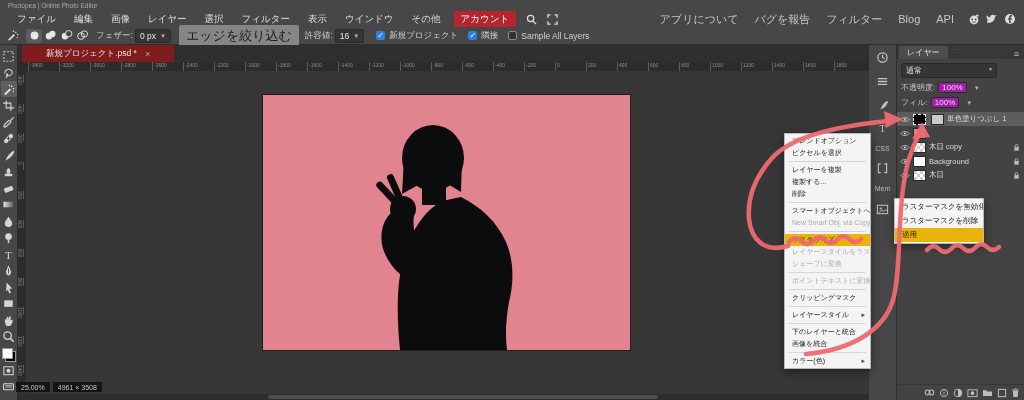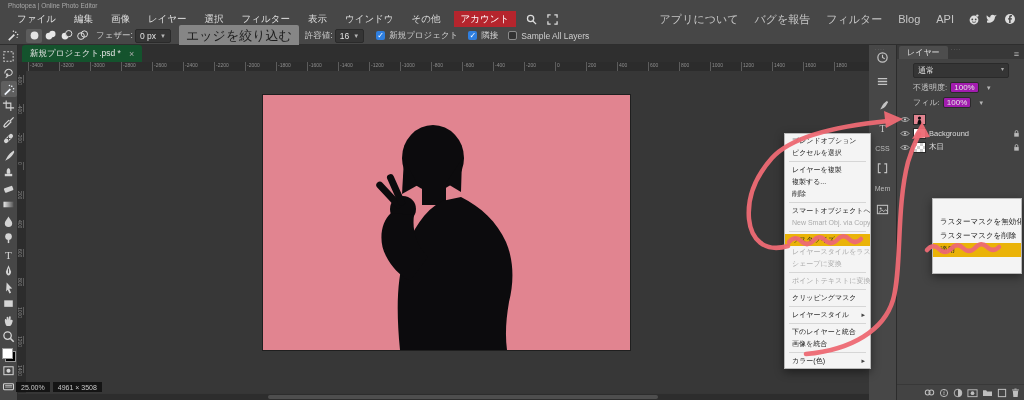--- a/index.html
+++ b/index.html
@@ -27,22 +27,22 @@
   .mode.active{background:#5c5c5c;}
   .inset{background:#353535;border:1px solid #2a2a2a;border-radius:2px;padding:1px 4px;margin:0 2px;color:#e2e2e2;
          display:inline-flex;align-items:center;font-size:8.5px;}
   .caret{font-size:6px;color:#b5b5b5;margin-left:4px;}
   .btn-gray{background:#868686;color:#1c1c1c;border-radius:2px;padding:2px 7px;margin:0 6px;font-size:13px;}
   .cb{width:9px;height:9px;border-radius:2px;display:inline-block;margin:0 4px 0 10px;vertical-align:-1px;
       background:#2f7fe0;color:#fff;font-size:8px;line-height:9px;text-align:center;}
   .cb.off{background:#323232;border:1px solid #8a8a8a;box-sizing:border-box;}
   
   .tabbar{position:absolute;left:18px;top:45px;width:851px;height:17px;background:#2f2f2f;}
-  .tab{position:absolute;left:4px;top:0;height:17px;background:#14532d;color:#e3e3e3;font-size:8.5px;
-       display:flex;align-items:center;padding:0 8px;border-radius:3px 3px 0 0;justify-content:flex-end;}
+  .tab{position:absolute;left:4px;top:0;height:17px;background:#7f1d1d;color:#e3e3e3;font-size:8.5px;
+       display:flex;align-items:center;padding:0 24px;border-radius:3px 3px 0 0;justify-content:flex-end;}
   .tab .x{margin-left:8px;color:#aaa;font-size:9px;}
   
   .toolbar{position:absolute;left:0;top:45px;width:18px;height:355px;background:#474747;border-right:1px solid #2c2c2c;
            display:flex;flex-direction:column;align-items:center;box-sizing:border-box;padding-top:3px;}
   .tool{width:16px;height:16px;display:flex;align-items:center;justify-content:center;border-radius:2px;flex:0 0 auto;margin-bottom:0.5px;}
   .tool.active{background:#5f5f5f;}
   .corner{position:absolute;left:18px;top:62px;width:8px;height:9px;background:#2c2c2c;}
   .hruler{position:absolute;left:26px;top:62px;width:843px;height:9px;background:#2c2c2c;overflow:hidden;border-bottom:1px solid #242424;}
   .hruler .tick{position:absolute;top:0;font-size:5px;color:#8d8d8d;border-left:1px solid #5c5c5c;padding-left:1px;height:9px;line-height:7px;}
   .vruler{position:absolute;left:18px;top:71px;width:8px;height:322px;background:#2c2c2c;overflow:hidden;border-right:1px solid #242424;}
@@ -55,21 +55,21 @@
   .hscroll{position:absolute;left:18px;top:394px;width:851px;height:6px;background:#2d2d2d;}
   .hscroll i{position:absolute;left:250px;top:1px;width:390px;height:4px;background:#4e4e4e;border-radius:2px;}
   
   .rightside{position:absolute;left:869px;top:45px;width:155px;height:355px;background:#3d3d3d;display:flex;}
   .sidestrip{width:28px;background:#474747;border-right:1px solid #2c2c2c;display:flex;flex-direction:column;
              align-items:center;padding-top:6px;gap:11px;font-size:7px;color:#bdbdbd;box-sizing:border-box;}
   .layerspanel{flex:1;background:#434343;display:flex;flex-direction:column;font-size:8px;}
   .ptabs{height:14px;background:#383838;display:flex;align-items:flex-end;}
   .ptab{background:#4d4d4d;color:#e0e0e0;font-size:8px;padding:1px 8px;border-radius:2px 2px 0 0;margin-left:2px;}
   .pmenu{margin-left:auto;margin-right:5px;color:#bbb;font-size:9px;}
-  .prow{display:flex;align-items:center;padding:2px 4px;color:#c3c3c3;margin-left:12px;}
+  .prow{display:flex;align-items:center;padding:2px 4px;color:#c3c3c3;}
   .blendsel{background:#353535;border:1px solid #2a2a2a;border-radius:2px;color:#e3e3e3;
             padding:1px 4px;width:86px;display:flex;font-size:8px;}
   .blendsel .c{margin-left:auto;font-size:6px;color:#aaa;}
   .val{background:#a21caf;border:1px solid #2a2a2a;border-radius:2px;padding:0 3px;margin:0 3px;color:#e3e3e3;}
   .lockicons{display:flex;gap:4px;margin-left:3px;}
   .lrows{margin-top:2px;}
   .lrow{height:14px;display:flex;align-items:center;padding:0 3px;gap:3px;color:#ddd;font-size:7.5px;}
   .lrow.sel{background:#5d5d5d;}
   .eye{width:10px;flex:0 0 auto;display:flex;}
   .thumb{width:13px;height:11px;flex:0 0 auto;box-sizing:border-box;border:1px solid #282828;}
@@ -78,22 +78,22 @@
   .thumb.checker{background:conic-gradient(#fff 90deg,#cfcfcf 90deg 180deg,#fff 180deg 270deg,#cfcfcf 270deg) 0 0/6px 6px;}
   .thumb.white{background:#fff;}
   .lname{white-space:nowrap;overflow:hidden;}
   .llock{margin-left:auto;display:flex;}
   .pbottom{margin-top:auto;height:15px;display:flex;align-items:center;justify-content:flex-end;gap:4px;
            padding:0 4px;border-top:1px solid #383838;}
   .handledots{position:absolute;top:1px;font-size:6px;color:#6e6e6e;letter-spacing:1px;}
   
   .ctxmenu{position:absolute;left:784px;top:133px;width:85px;background:#f4f4f4;border:1px solid #b9b9b9;
            box-shadow:0 3px 9px rgba(0,0,0,.45);z-index:30;padding:1px 0;}
-  .maskmenu{position:absolute;left:932px;top:198px;width:88px;background:#f4f4f4;border:1px solid #b9b9b9;
-            box-shadow:0 3px 9px rgba(0,0,0,.45);z-index:35;padding:16px 0;}
+  .maskmenu{position:absolute;left:894px;top:198px;width:88px;background:#f4f4f4;border:1px solid #b9b9b9;
+            box-shadow:0 3px 9px rgba(0,0,0,.45);z-index:35;padding:1px 0;}
   .mi{position:relative;font-size:7px;color:#222;padding:0 7px;height:12px;line-height:12px;white-space:nowrap;overflow:hidden;}
   .maskmenu .mi{font-size:7.5px;height:14px;line-height:14px;}
   .mi.dis{color:#ababab;}
   .mi.hl{background:#eab308;}
   .mi.sub::after{content:"▸";position:absolute;right:5px;top:0;font-size:7px;color:#444;}
   .msep{height:1px;background:#d6d6d6;margin:2px 4px;}
   
   .annot{position:absolute;left:0;top:0;z-index:40;pointer-events:none;}
   svg{display:block;}
 </style>
@@ -481,33 +481,57 @@
         <span class="val">100%</span>
         <span class="caret">▼</span>
       </div>
       <div class="prow">
         <span>フィル:</span>
         <span class="val">100%</span>
         <span class="caret">▼</span>
       </div>
 
       <div class="lrows">
+        <div class="lrow sel">
+          <span class="eye">
+              <svg width="10" height="7" viewBox="0 0 12 8">
+                <use href="#sym-eye"></use>
+              </svg>
+            </span>
+          <span class="thumb fill"></span>
+          <span class="thumb mask"></span>
+          <span class="lname">単色塗りつぶし 1</span>
+        </div>
         <div class="lrow">
           <span class="eye">
               <svg width="10" height="7" viewBox="0 0 12 8">
                 <use href="#sym-eye"></use>
               </svg>
             </span>
           <span class="thumb" style="background:#e18490;position:relative;overflow:hidden;">
             <svg width="11" height="9" viewBox="0 0 11 9">
                 <circle cx="5.5" cy="3" r="1.6" fill="#0c0b0d"></circle>
                 <path d="M3.4,9 C3.6,6.6 4.4,4.6 5.5,4.6 C6.6,4.6 7.4,6.6 7.6,9 Z" fill="#0c0b0d"></path>
               </svg>
           </span>
           <span class="lname"></span>
+        </div>
+        <div class="lrow">
+          <span class="eye">
+              <svg width="10" height="7" viewBox="0 0 12 8">
+                <use href="#sym-eye"></use>
+              </svg>
+            </span>
+          <span class="thumb checker"></span>
+          <span class="lname">木目 copy</span>
+          <span class="llock">
+              <svg width="9" height="9" viewBox="0 0 10 10">
+                <use href="#sym-lock"></use>
+              </svg>
+            </span>
         </div>
         <div class="lrow">
           <span class="eye">
               <svg width="10" height="7" viewBox="0 0 12 8">
                 <use href="#sym-eye"></use>
               </svg>
             </span>
           <span class="thumb white"></span>
           <span class="lname">Background</span>
           <span class="llock">

